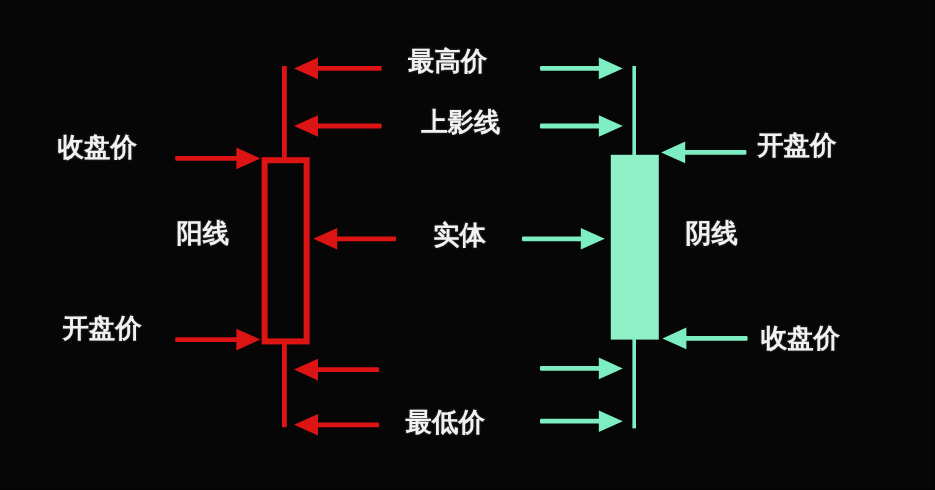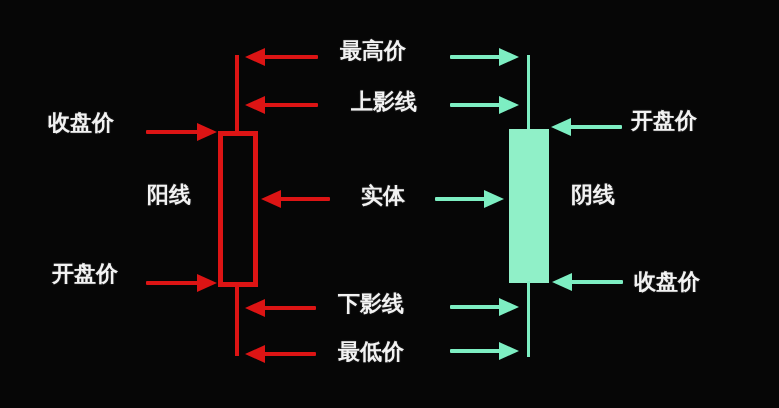--- a/index.html
+++ b/index.html
@@ -65,21 +65,20 @@
   <span class="label" style="left:52px;top:263px;">开盘价</span>
   <span class="label" style="left:147px;top:184px;">阳线</span>
 
   <span class="label" style="left:631px;top:110px;">开盘价</span>
   <span class="label" style="left:634px;top:271px;">收盘价</span>
   <span class="label" style="left:571px;top:184px;">阴线</span>
 
   <span class="label" style="left:340px;top:40px;">最高价</span>
   <span class="label" style="left:351px;top:91px;">上影线</span>
   <span class="label" style="left:350px;top:185px;margin-left:11px;">实体</span>
-  <span class="label" style="left:338px;top:293px;">下影线</span>
   <span class="label" style="left:338px;top:341px;">最低价</span>
 
   <div class="arrow red dir-right" style="left:146px;top:130px;width:52px;">
     <span class="head"></span>
     </div>
   <div class="arrow red dir-right" style="left:146px;top:281px;width:52px;">
     <span class="head"></span>
     </div>
   <div class="arrow red dir-left" style="left:264px;top:55px;width:54px;">
     <span class="head"></span>

